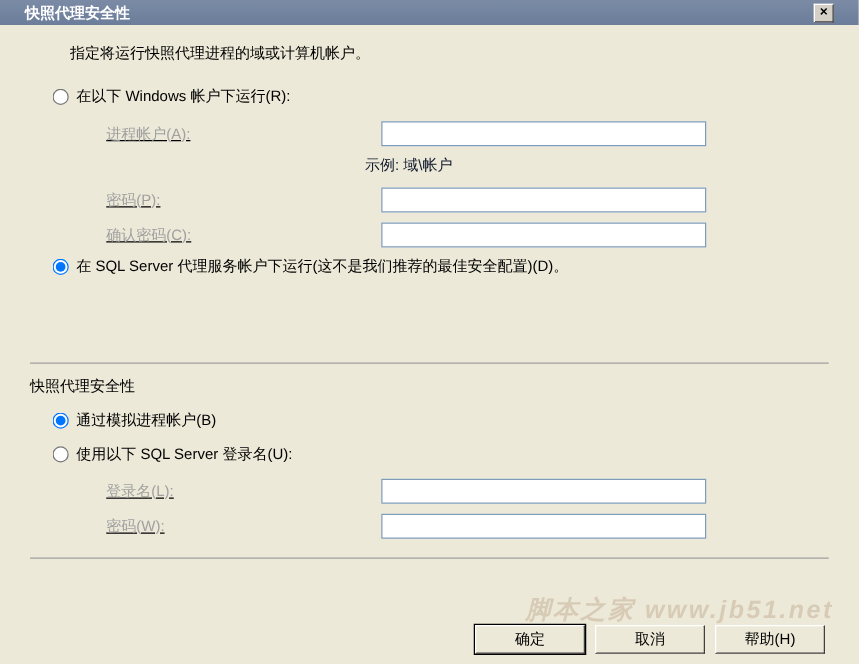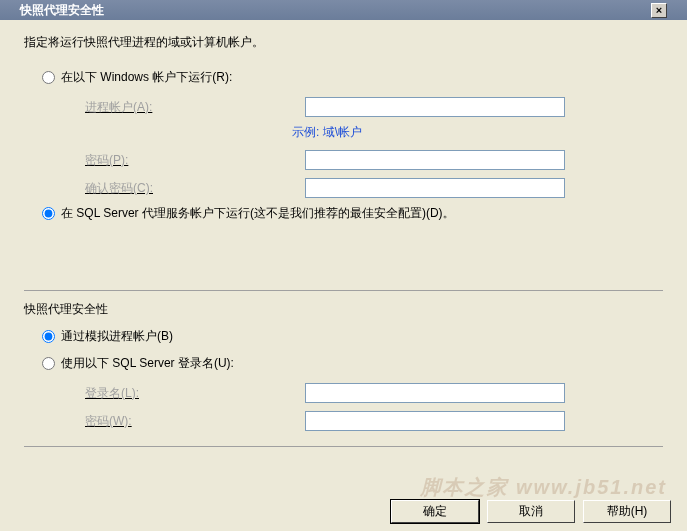--- a/index.html
+++ b/index.html
@@ -37,20 +37,21 @@
     font-weight: bold;
     text-align: center;
     line-height: 12px;
     cursor: pointer;
   }
   .content {
     padding: 14px 24px 8px 24px;
   }
   .instruction {
     margin-bottom: 18px;
+    margin-left: 32px;
   }
   .radio-row {
     display: flex;
     align-items: center;
     margin: 6px 0 10px 18px;
   }
   .radio-row input[type=radio] { margin: 0 6px 0 0; }
   .field-row {
     display: flex;
     align-items: center;
@@ -70,34 +71,34 @@
     padding: 1px 3px;
     font-family: inherit;
     font-size: 12px;
   }
   .text-input[disabled] { background: #fff; }
   .hint-row {
     margin: 2px 0 8px 48px;
     display: flex;
   }
   .hint-row .spacer { width: 220px; }
-  .hint-text { color: #1d4ed8; }
+  .hint-text { color: #0f172a; }
   .big-gap { height: 50px; }
   .section-title {
     margin: 8px 0 10px 0;
   }
   .separator {
     border: none;
     border-top: 1px solid #a0a0a0;
     margin: 8px 0 10px 0;
   }
   .button-bar {
     position: absolute;
     bottom: 8px;
-    right: 16px;
+    right: 27px;
     display: flex;
     gap: 8px;
   }
   .btn {
     width: 88px;
     height: 23px;
     background: #ece9d8;
     border: 1px solid #404040;
     border-top-color: #fff;
     border-left-color: #fff;

